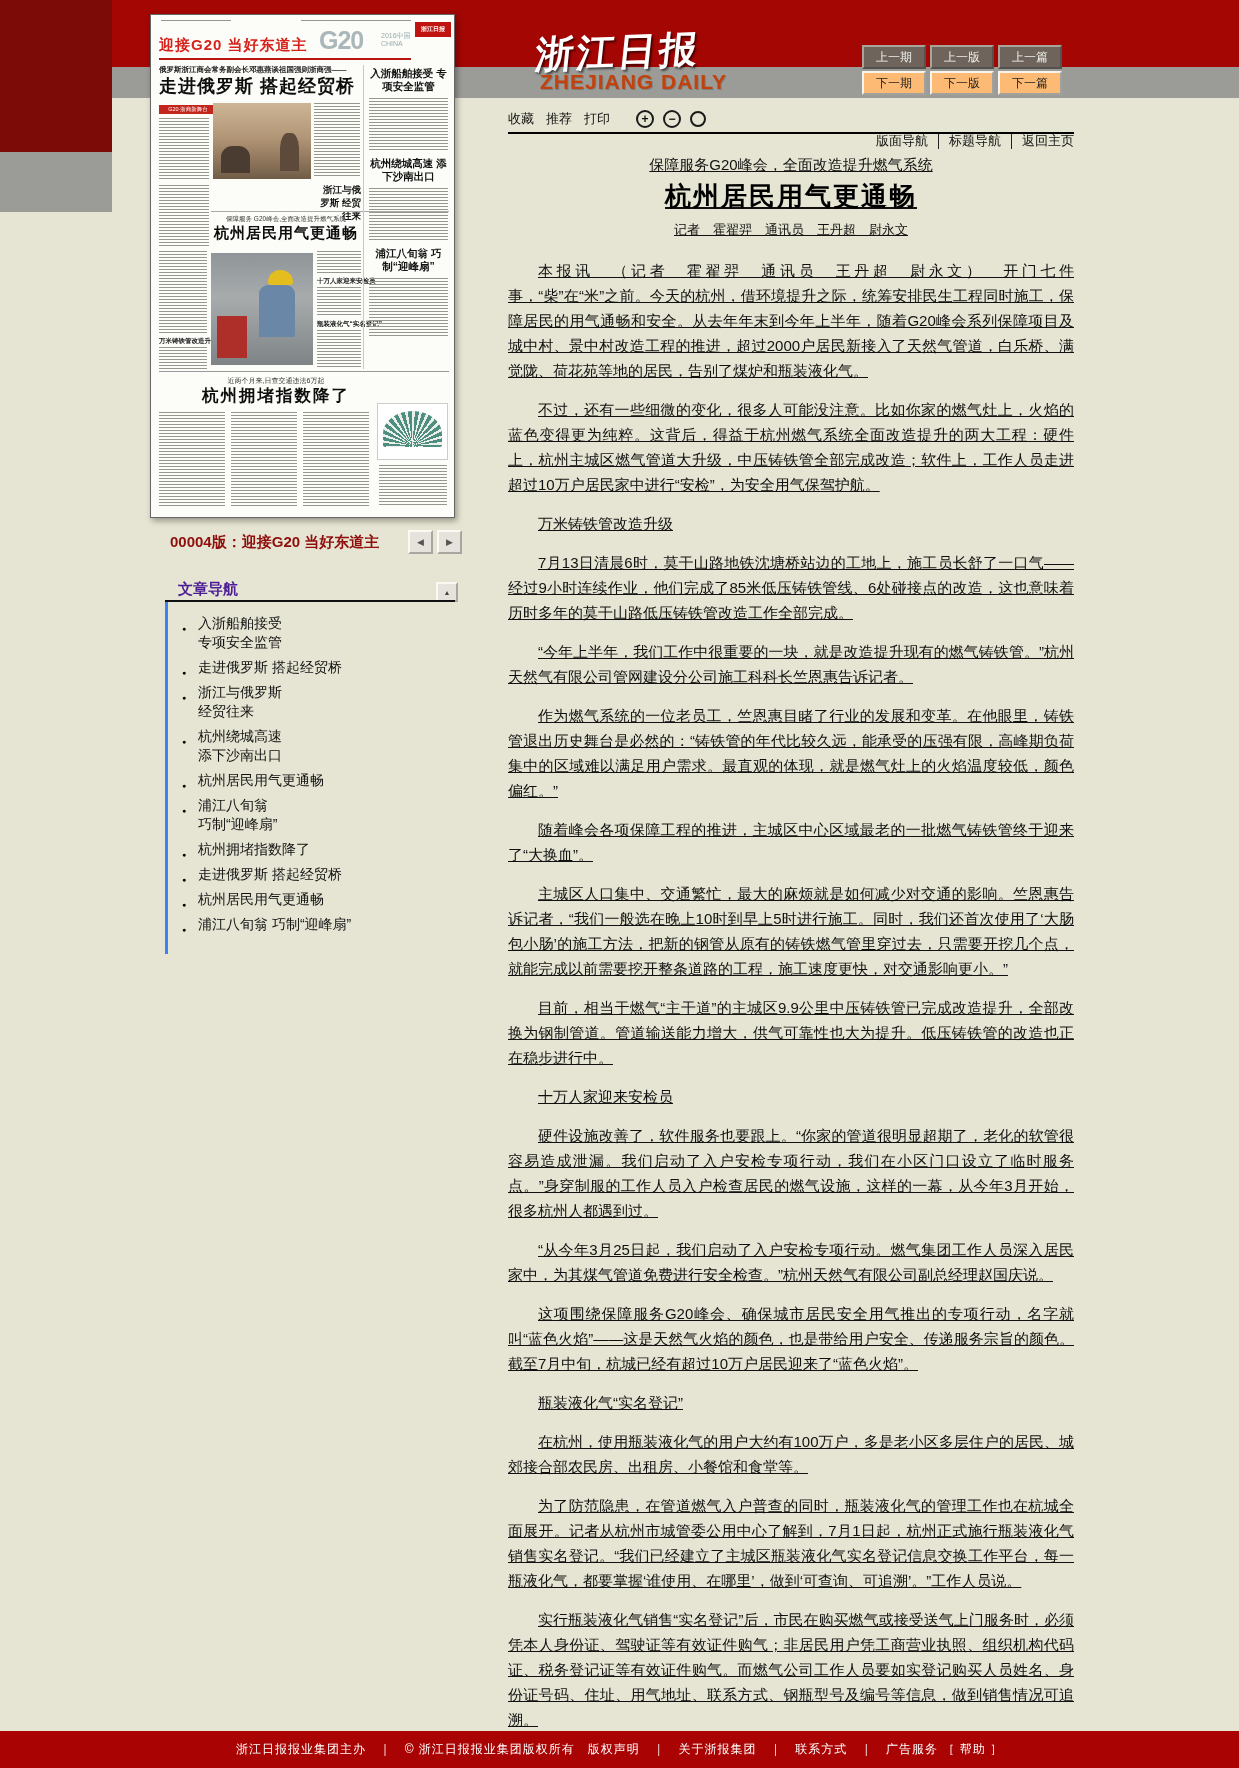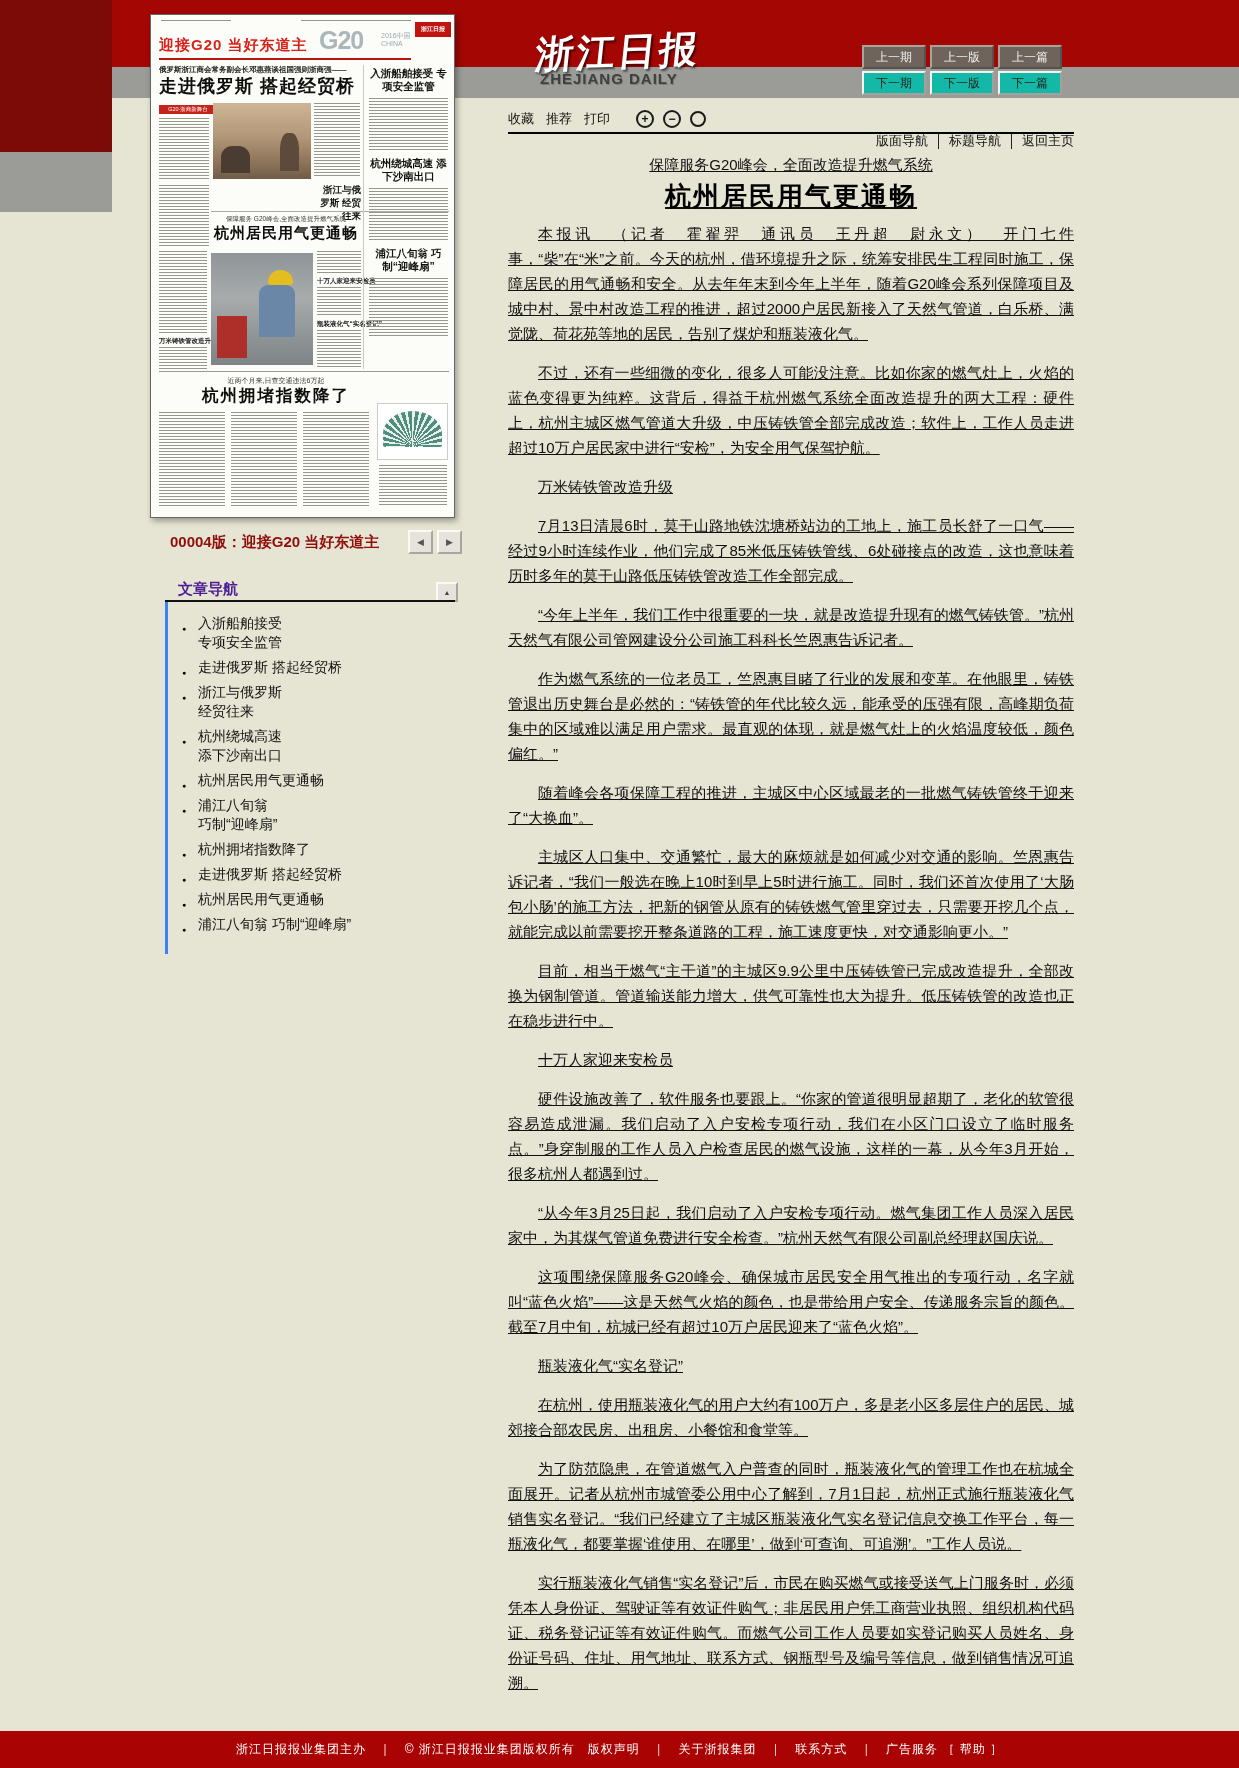--- a/index.html
+++ b/index.html
@@ -7,28 +7,28 @@
         font-family:"Liberation Sans","DejaVu Sans",sans-serif;color:#111;}
   
   .band-red{position:absolute;left:0;top:0;width:1239px;height:67px;background:#a30603;}
   .band-gray{position:absolute;left:0;top:67px;width:1239px;height:31px;background:#9b9b97;}
   .corner-red{position:absolute;left:0;top:0;width:112px;height:152px;background:#7c0b07;}
   .corner-gray{position:absolute;left:0;top:152px;width:112px;height:60px;background:#9b9b97;}
   
   .logo-cn{position:absolute;left:536px;top:26px;width:210px;color:#fff;font-size:38px;font-weight:bold;
            font-family:"Liberation Serif","DejaVu Serif",serif;transform:skewX(-8deg) rotate(-2deg);
            letter-spacing:3px;text-shadow:2px 2px 2px rgba(0,0,0,.55);white-space:nowrap;}
-  .logo-en{position:absolute;left:540px;top:70px;color:#404040;font-size:15px;font-weight:bold;
+  .logo-en{position:absolute;left:540px;top:70px;color:#c2410c;font-size:21px;font-weight:bold;
            letter-spacing:1px;text-shadow:1px 1px 0 #7e7e7a;white-space:nowrap;}
   .hdr-btns{position:absolute;left:862px;top:45px;}
   .hdr-row{display:flex;gap:4px;margin-bottom:2px;border-radius:12px;}
   .hbtn{width:60px;height:20px;font-size:12px;display:flex;align-items:center;justify-content:center;
         cursor:pointer;white-space:nowrap;}
   .hbtn.dark{background:#6e645c;color:#efefec;border:2px outset #a8a49c;}
-  .hbtn.light{background:#14b8a6;color:#222;border:2px outset #f6f4ec;}
+  .hbtn.light{background:#fdba74;color:#222;border:2px outset #f6f4ec;}
   
   .toolbar{position:absolute;left:508px;top:108px;width:566px;height:22px;font-size:13px;display:flex;align-items:center;}
   .tb-left{display:flex;gap:12px;align-items:center;}
   .tb-act{cursor:pointer;}
   .tb-icons{display:flex;gap:9px;margin-left:26px;align-items:center;}
   .zicon{width:14px;height:14px;border:2px solid #1a1a1a;border-radius:50%;display:flex;align-items:center;
          justify-content:center;font-size:12px;font-weight:bold;line-height:1;cursor:pointer;}
   .zicon.empty{width:12px;height:12px;}
   .tb-right{margin-left:auto;display:flex;gap:10px;align-items:center;margin-top:44px;}
   .tb-link{cursor:pointer;}
@@ -243,20 +243,21 @@
         <span class="tb-link">标题导航</span>
         <div class="tb-sep"></div>
         <span class="tb-link">返回主页</span>
       </div>
   </div>
   <div class="toolbar-rule"></div>
 
   <div class="article">
     <div class="a-kicker">保障服务G20峰会，全面改造提升燃气系统</div>
     <div class="a-title">杭州居民用气更通畅</div>
+    <div class="a-byline">记者　霍翟羿　通讯员　王丹超　尉永文</div>
     <div class="a-body">
         <p>本报讯　（记者　霍翟羿　通讯员　王丹超　尉永文）　开门七件事，“柴”在“米”之前。今天的杭州，借环境提升之际，统筹安排民生工程同时施工，保障居民的用气通畅和安全。从去年年末到今年上半年，随着G20峰会系列保障项目及城中村、景中村改造工程的推进，超过2000户居民新接入了天然气管道，白乐桥、满觉陇、荷花苑等地的居民，告别了煤炉和瓶装液化气。</p>
         <p>不过，还有一些细微的变化，很多人可能没注意。比如你家的燃气灶上，火焰的蓝色变得更为纯粹。这背后，得益于杭州燃气系统全面改造提升的两大工程：硬件上，杭州主城区燃气管道大升级，中压铸铁管全部完成改造；软件上，工作人员走进超过10万户居民家中进行“安检”，为安全用气保驾护航。</p>
         <p>万米铸铁管改造升级</p>
         <p>7月13日清晨6时，莫干山路地铁沈塘桥站边的工地上，施工员长舒了一口气——经过9小时连续作业，他们完成了85米低压铸铁管线、6处碰接点的改造，这也意味着历时多年的莫干山路低压铸铁管改造工作全部完成。</p>
         <p>“今年上半年，我们工作中很重要的一块，就是改造提升现有的燃气铸铁管。”杭州天然气有限公司管网建设分公司施工科科长竺恩惠告诉记者。</p>
         <p>作为燃气系统的一位老员工，竺恩惠目睹了行业的发展和变革。在他眼里，铸铁管退出历史舞台是必然的：“铸铁管的年代比较久远，能承受的压强有限，高峰期负荷集中的区域难以满足用户需求。最直观的体现，就是燃气灶上的火焰温度较低，颜色偏红。”</p>
         <p>随着峰会各项保障工程的推进，主城区中心区域最老的一批燃气铸铁管终于迎来了“大换血”。</p>
         <p>主城区人口集中、交通繁忙，最大的麻烦就是如何减少对交通的影响。竺恩惠告诉记者，“我们一般选在晚上10时到早上5时进行施工。同时，我们还首次使用了‘大肠包小肠’的施工方法，把新的钢管从原有的铸铁燃气管里穿过去，只需要开挖几个点，就能完成以前需要挖开整条道路的工程，施工速度更快，对交通影响更小。”</p>
         <p>目前，相当于燃气“主干道”的主城区9.9公里中压铸铁管已完成改造提升，全部改换为钢制管道。管道输送能力增大，供气可靠性也大为提升。低压铸铁管的改造也正在稳步进行中。</p>

